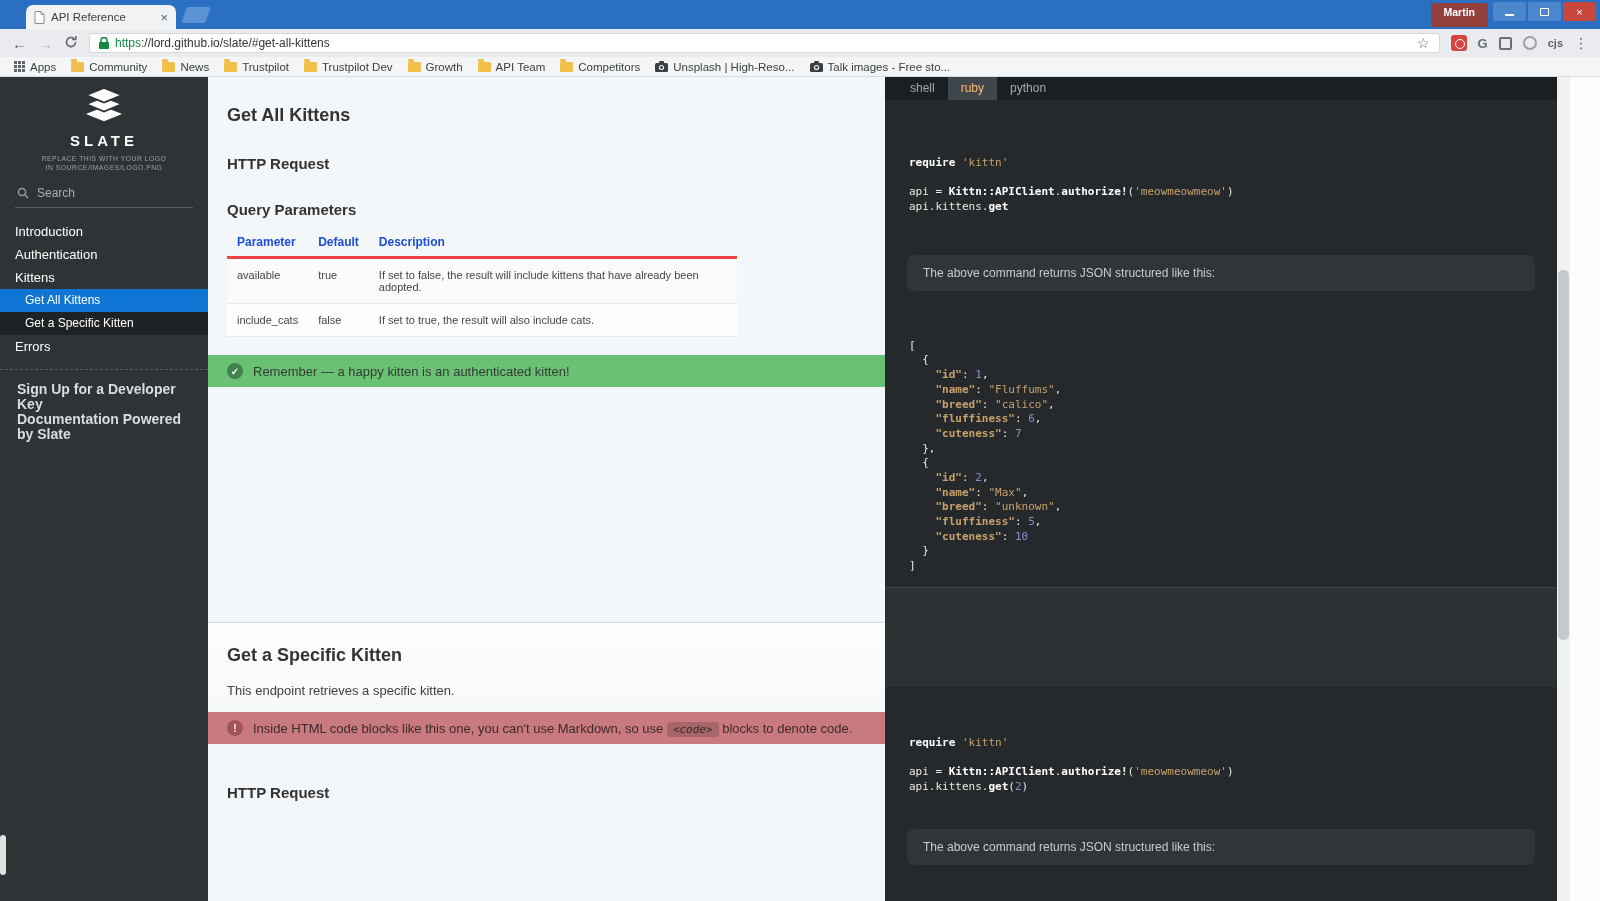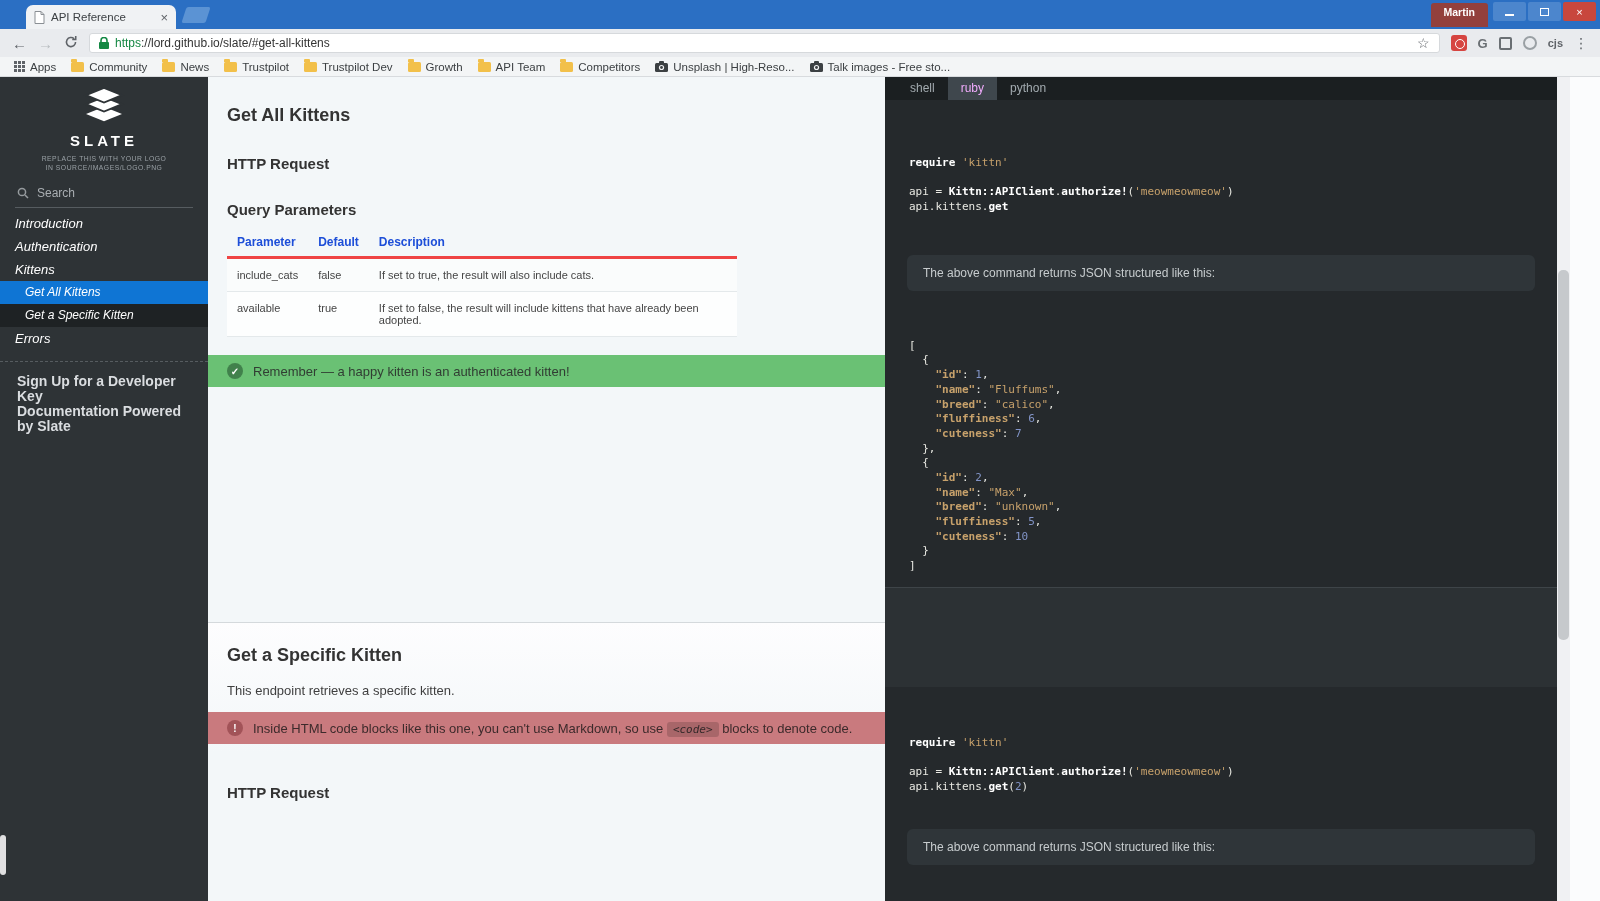--- a/index.html
+++ b/index.html
@@ -57,21 +57,21 @@
   
   .sidebar { width:208px; flex:none; background:#2e3336; color:#fff; position:relative; }
   .logo { text-align:center; padding-top:10px; }
   .logo-title { font-size:15px; font-weight:bold; letter-spacing:4px; margin-top:5px; color:#fff; }
   .logo-caption { margin-top:5px; font-size:6.8px; line-height:9px; color:#9aa1a6; letter-spacing:.5px; }
   .search { margin:14px 15px 0; border-bottom:1px solid #565c60; display:flex; align-items:center;
     gap:8px; padding:0 2px 7px; }
   .search input { background:transparent; border:none; outline:none; color:#a9aeb2; font-size:12px;
     width:130px; font-family:"Liberation Sans",sans-serif; }
   .search input::placeholder { color:#a9aeb2; }
-  .sidebar-nav { margin-top:4px;font-style:italic; }
+  .sidebar-nav { margin-top:12px; }
   .nav-item { cursor:pointer; }
   .nav-item.top { font-size:13px; padding:5px 15px; line-height:13px; }
   .nav-item.sub { font-size:12px; padding:5px 15px 5px 25px; line-height:13px; }
   .nav-item.active { background:#0f75d4; }
   .nav-item.current-section { background:#1e2224; }
   .sidebar-divider { margin-top:11px; border-top:1px dashed #565c60; }
   .sidebar-footer { padding:12px 17px; font-size:14px; line-height:15px; color:#dadde0; font-weight:bold; }
   .sidebar-footer div { cursor:pointer; }
   .sidebar-scroll { position:absolute; left:0; top:758px; width:6px; height:40px; background:#fff;
     border-radius:3px; opacity:.85; z-index:5; }
@@ -104,21 +104,21 @@
   .sec2 { border-top:1px solid #d4d9dc; background:linear-gradient(to bottom,#fdfdfe 0,#f3f7f9 130px);
     min-height:248px; }
   .sec2 .sec-title { padding-top:22px; }
   .sec2 .sub-heading { margin-top:40px; }
 
   
   .codepanel { flex:1; background:#25292c; overflow:hidden; font-family:"DejaVu Sans Mono",monospace; }
   .lang-tabs { height:23px; background:#1b1f21; display:flex; padding-left:12px;
     font-family:"Liberation Sans",sans-serif; font-size:12px; }
   .lang-tab { padding:0 13px; line-height:23px; color:#a3abb0; cursor:pointer; }
-  .lang-tab.active { background:#3f474d; color:#f0abfc; }
+  .lang-tab.active { background:#3f474d; color:#fdba74; }
   .pre { padding:0 24px; font-size:11px; }
   .pre-1 { padding-top:56px; padding-bottom:24px; }
   .pre-2 { padding-top:48px; padding-bottom:13px; }
   .pre-3 { padding-top:49px; padding-bottom:24px; }
   .code-line { white-space:pre; line-height:14.7px; height:14.7px; }
   .tk-p { color:#e8e8e2; } .tk-b { color:#fff; font-weight:bold; }
   .tk-s { color:#c7a16b; } .tk-k { color:#c7a16b; font-weight:bold; } .tk-n { color:#8294c7; }
   .annotation { margin:16px 22px 0; background:#2f3539; border-radius:6px; padding:11px 16px;
     font-family:"Liberation Sans",sans-serif; font-size:12px; color:#c7ccce; }
   .annotation-2 { margin-top:10px; }
@@ -302,28 +302,28 @@
       <table class="param-table">
         <thead>
             <tr>
               <th class="col-param">Parameter</th>
               <th class="col-default">Default</th>
               <th>Description</th>
             </tr>
           </thead>
         <tbody>
             <tr>
+              <td>available</td>
+              <td>true</td>
+              <td>If set to false, the result will include kittens that have already been adopted.</td>
+            </tr>
+            <tr>
               <td>include_cats</td>
               <td>false</td>
               <td>If set to true, the result will also include cats.</td>
-            </tr>
-            <tr>
-              <td>available</td>
-              <td>true</td>
-              <td>If set to false, the result will include kittens that have already been adopted.</td>
             </tr>
           </tbody>
       </table>
       <div class="aside success">
         <span class="aside-icon">✓</span>
         <span>Remember — a happy kitten is an authenticated kitten!</span>
       </div>
       <div class="spacer1"></div>
     </div>
 

